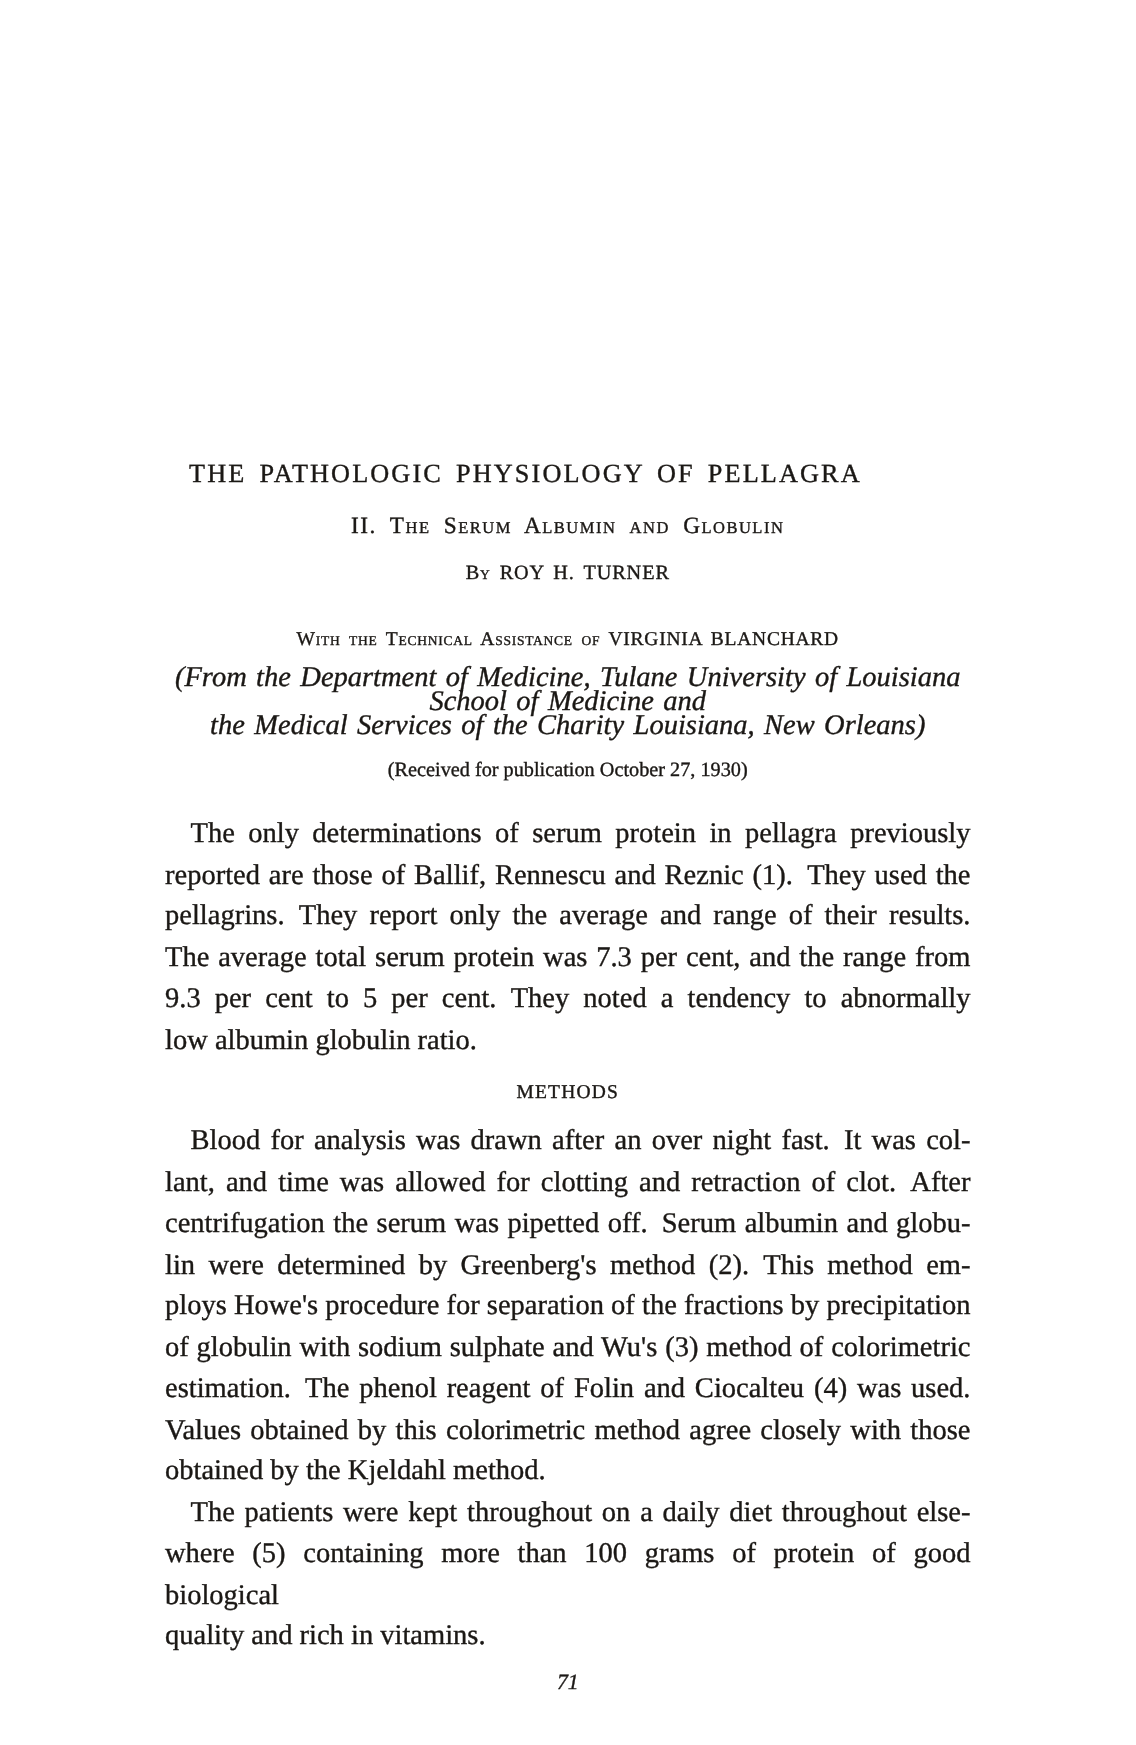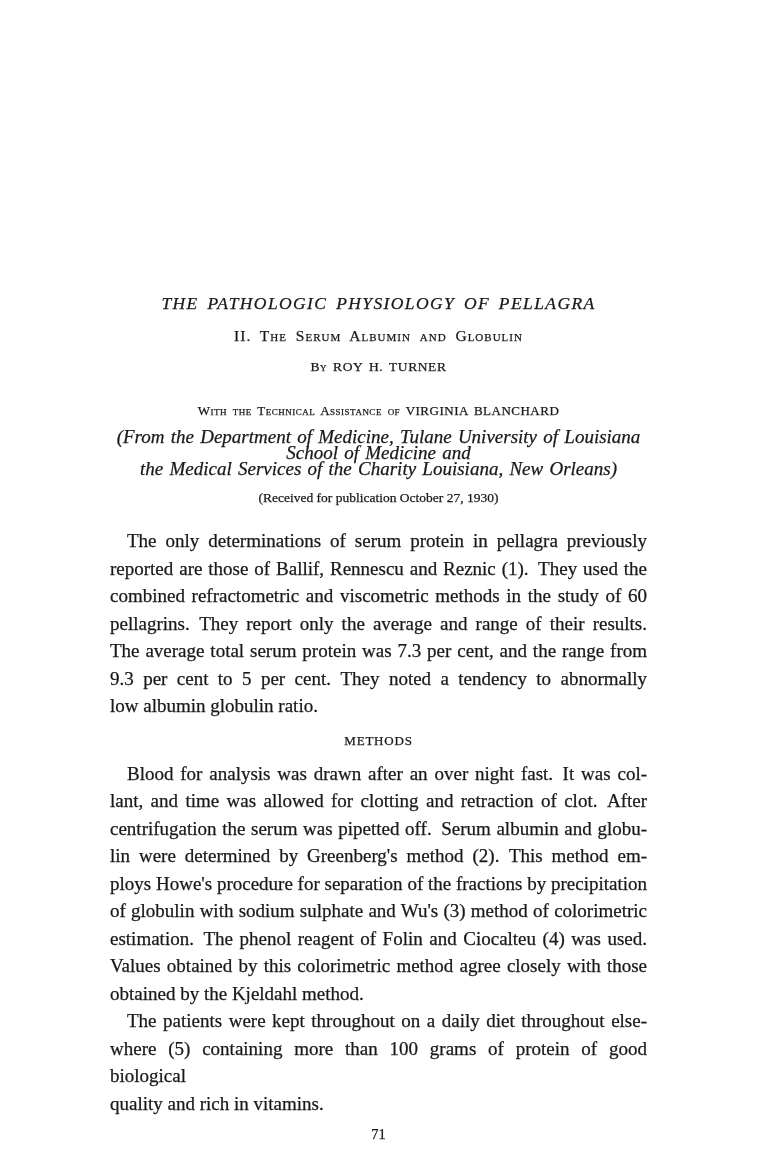--- a/index.html
+++ b/index.html
@@ -16,27 +16,25 @@
     font-family: "Liberation Serif", "DejaVu Serif", serif;
     color: #1b1815;
     -webkit-text-stroke: 0.25px #1b1815;
   }
   .content {
     width: 537px;
     margin: 0 auto;
     padding-top: 289px;
   }
   .title {
-    margin: 4px;
+    margin: 16px;
     font-size: 17.5px;
     font-weight: normal;
-    text-align: center;
     letter-spacing: 1.4px;
     word-spacing: 3px;
-    font-style: italic;
   }
   .subtitle {
     margin: 13px 0 0 0;
     font-size: 15.5px;
     font-weight: normal;
     font-variant: small-caps;
     text-align: center;
     letter-spacing: 1px;
     word-spacing: 4px;
   }
@@ -92,20 +90,21 @@
     margin: 13px 0 11px 0;
     font-size: 13px;
     font-weight: normal;
     text-align: center;
     letter-spacing: 0.8px;
   }
   .pagenum {
     margin-top: 9px;
     font-size: 14.5px;
     text-align: center;
+    font-style: italic;
   }
 </style>
 </head>
 <body>
 
 <div class="page">
   <main class="content">
 
     <h1 class="title">THE PATHOLOGIC PHYSIOLOGY OF PELLAGRA</h1>
     <h2 class="subtitle">II. The Serum Albumin and Globulin</h2>
@@ -115,21 +114,20 @@
     <div class="affiliation">
       <span class="line-a" style="display:block;">(From the Department of Medicine, Tulane University of Louisiana School of Medicine and</span>
       <span class="line-b" style="display:block;">the Medical Services of the Charity Louisiana, New Orleans)</span>
     </div>
 
     <div class="received">(Received for publication October 27, 1930)</div>
 
     <p class="para first-para">
       <span class="line first">The only determinations of serum protein in pellagra previously</span>
       <span class="line">reported are those of Ballif, Rennescu and Reznic (1). They used the</span>
-      <span class="line">combined refractometric and viscometric methods in the study of 60</span>
       <span class="line">pellagrins. They report only the average and range of their results.</span>
       <span class="line">The average total serum protein was 7.3 per cent, and the range from</span>
       <span class="line">9.3 per cent to 5 per cent. They noted a tendency to abnormally</span>
       <span class="line last">low albumin globulin ratio.</span>
     </p>
 
     <h3 class="methods-heading">METHODS</h3>
 
     <p class="para">
       <span class="line first">Blood for analysis was drawn after an over night fast. It was col-</span>

